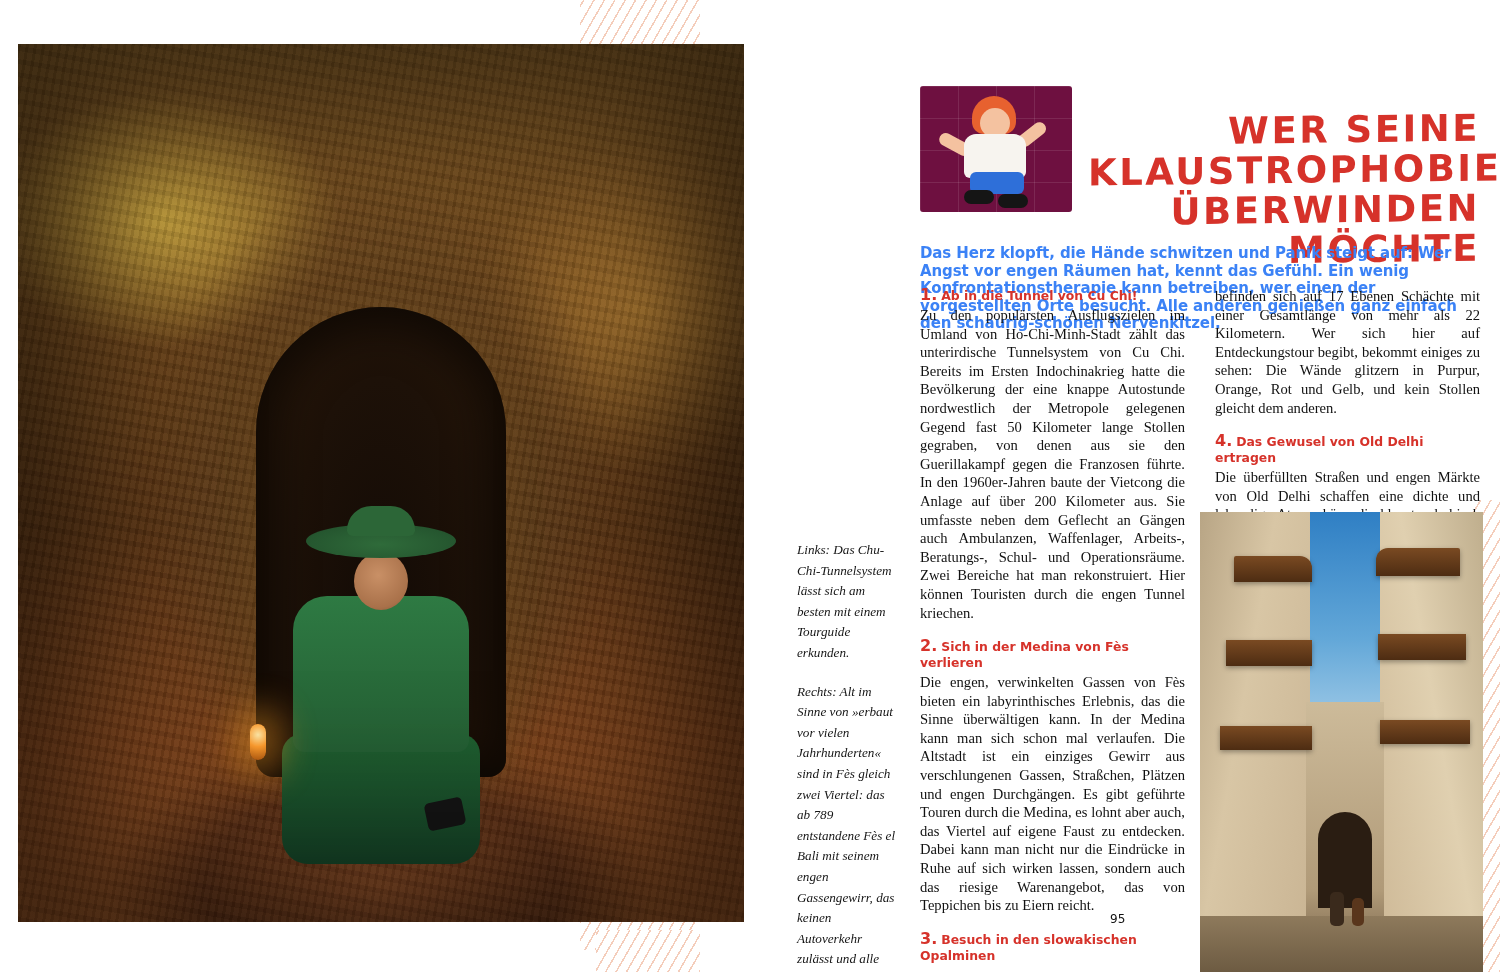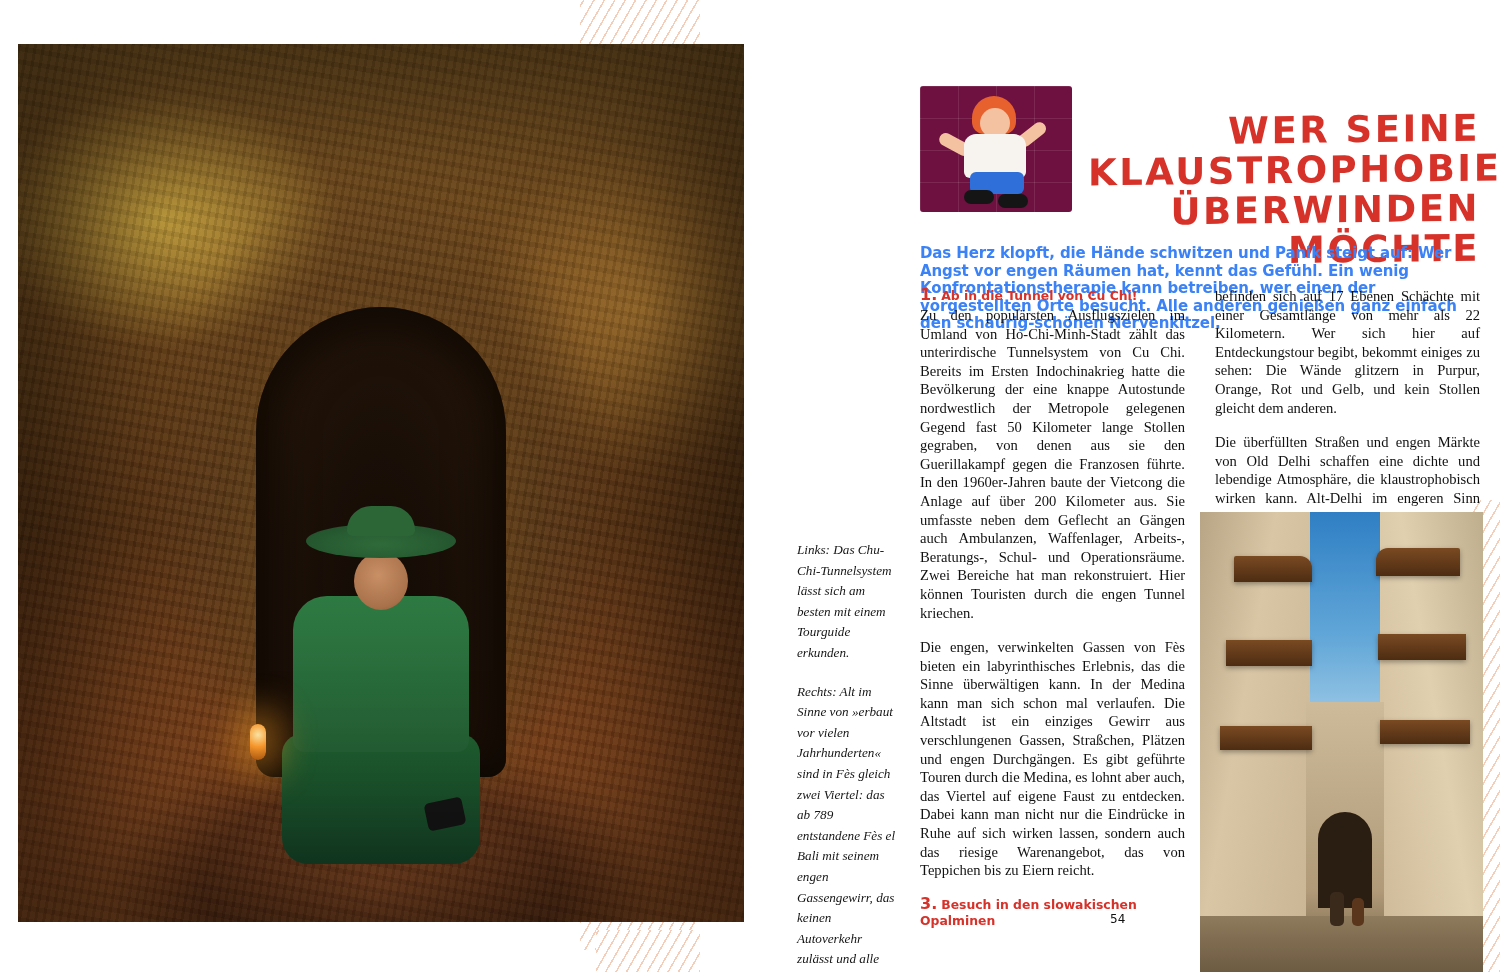--- a/index.html
+++ b/index.html
@@ -347,37 +347,43 @@
     <p class="standfirst">Das Herz klopft, die Hände schwitzen und Panik steigt auf: Wer Angst vor engen Räumen hat, kennt das Gefühl. Ein wenig Konfrontationstherapie kann betreiben, wer einen der vorgestellten Orte besucht. Alle anderen genießen ganz einfach den schaurig-schönen Nervenkitzel.</p>
 
     <div class="cols">
 
       <div class="col col-a">
         <p class="item-head">
           <span class="num">1.</span><span>Ab in die Tunnel von Cu Chi!</span>
         </p>
         <p class="body-text">Zu den populärsten Ausflugszielen im Umland von Ho-Chi-Minh-Stadt zählt das unterirdische Tunnelsystem von Cu Chi. Bereits im Ersten Indochinakrieg hatte die Bevölkerung der eine knappe Autostunde nordwestlich der Metropole gelegenen Gegend fast 50 Kilometer lange Stollen gegraben, von denen aus sie den Guerillakampf gegen die Franzosen führte. In den 1960er-Jahren baute der Vietcong die Anlage auf über 200 Kilometer aus. Sie umfasste neben dem Geflecht an Gängen auch Ambulanzen, Waffenlager, Arbeits-, Beratungs-, Schul- und Operationsräume. Zwei Bereiche hat man rekonstruiert. Hier können Touristen durch die engen Tunnel kriechen.</p>
 
+        <p class="item-head">
+          <span class="num">2.</span><span>Sich in der Medina von Fès verlieren</span>
+        </p>
         <p class="body-text">Die engen, verwinkelten Gassen von Fès bieten ein labyrinthisches Erlebnis, das die Sinne überwältigen kann. In der Medina kann man sich schon mal verlaufen. Die Altstadt ist ein einziges Gewirr aus verschlungenen Gassen, Straßchen, Plätzen und engen Durchgängen. Es gibt geführte Touren durch die Medina, es lohnt aber auch, das Viertel auf eigene Faust zu entdecken. Dabei kann man nicht nur die Eindrücke in Ruhe auf sich wirken lassen, sondern auch das riesige Warenangebot, das von Teppichen bis zu Eiern reicht.</p>
 
         <p class="item-head">
           <span class="num">3.</span><span>Besuch in den slowakischen Opalminen</span>
         </p>
 
       </div>
 
       <div class="col col-b">
         <p class="body-text">befinden sich auf 17 Ebenen Schächte mit einer Gesamtlänge von mehr als 22 Kilometern. Wer sich hier auf Entdeckungstour begibt, bekommt einiges zu sehen: Die Wände glitzern in Purpur, Orange, Rot und Gelb, und kein Stollen gleicht dem anderen.</p>
 
+        <p class="item-head">
+          <span class="num">4.</span><span>Das Gewusel von Old Delhi ertragen</span>
+        </p>
         <p class="body-text">Die überfüllten Straßen und engen Märkte von Old Delhi schaffen eine dichte und lebendige Atmosphäre, die klaustrophobisch wirken kann. Alt-Delhi im engeren Sinn entspricht</p>
       </div>
 
     </div>
 
-    <div class="folio">54</div>
+    <div class="folio">95</div>
   </div>
 
   <div class="photo-right">
     <div class="medina-sky"></div>
     <div class="medina-wall-l"></div>
     <div class="medina-wall-r"></div>
     <div class="medina-center"></div>
     <div class="balc b1"></div>
     <div class="balc b2"></div>
     <div class="balc b3"></div>

